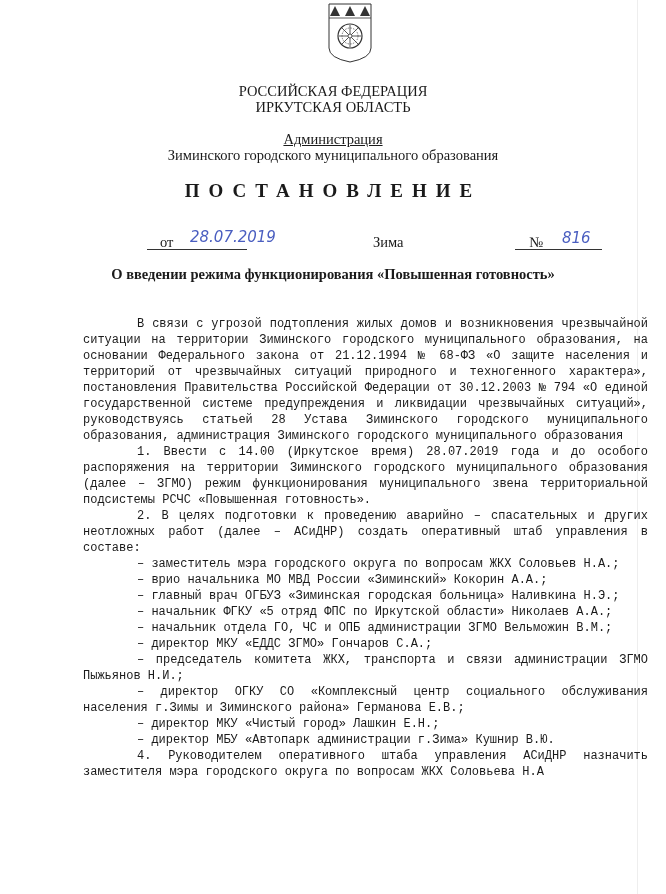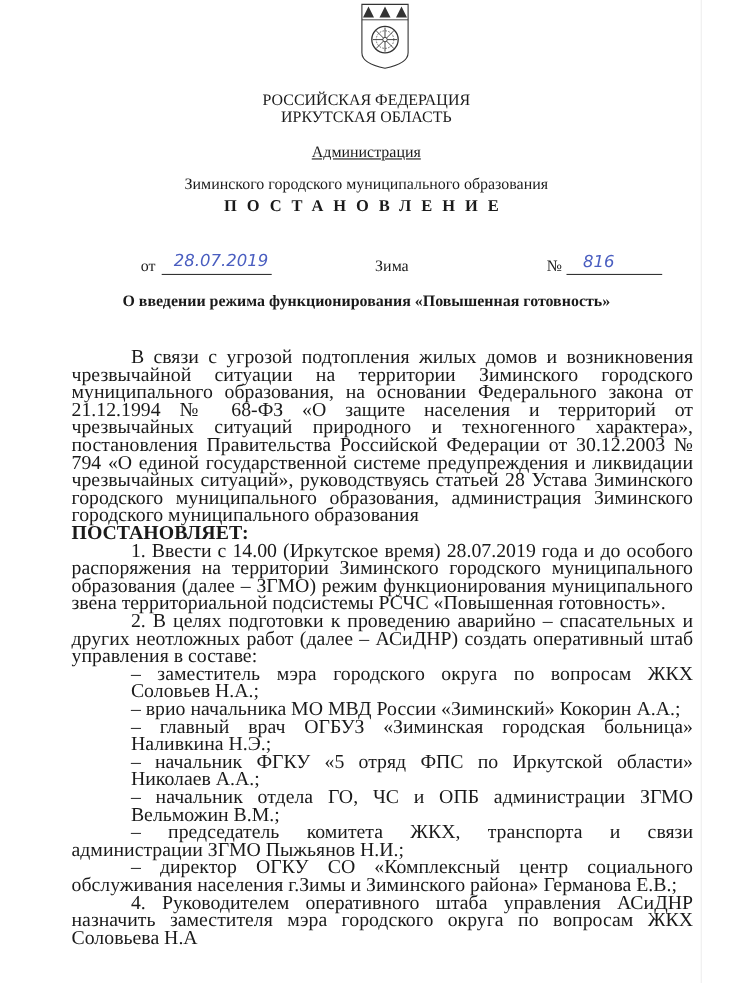--- a/index.html
+++ b/index.html
@@ -2,26 +2,26 @@
 <html><head>
 <meta charset="utf-8">
 <style>
   html, body { margin: 0; padding: 0; background: #ffffff; }
   body { width: 666px; height: 894px; position: relative; overflow: hidden;
          font-family: "Liberation Serif", "DejaVu Serif", serif; color: #1a1a1a; }
   .scanline { position: absolute; left: 637px; top: 0; width: 1px; height: 894px; background: #eeeeee; }
   .emblem { position: absolute; left: 327px; top: 2px; width: 46px; height: 64px; }
   .center { position: absolute; left: 0; width: 666px; text-align: center; }
   .hdr { font-size: 14.5px; line-height: 16px; }
-  .title { font-size: 15px; font-weight: bold; letter-spacing: 9px; }
-  .row { position: absolute; top: 234px; font-size: 14.5px; }
+  .title { font-size: 19px; font-weight: bold; letter-spacing: 9px; }
+  .row { position: absolute; top: 234px; font-size: 14.5px; margin-left: 32px; }
   .hand { font-family: "DejaVu Sans", sans-serif; font-style: italic; color: #4a5ec0; font-size: 15px; }
   .uline { position: absolute; height: 1px; background: #333; }
   .subject { font-weight: bold; font-size: 14.5px; }
-  .body { position: absolute; left: 65px; top: 316px; width: 565px; font-size: 18px; line-height: 16px; }
+  .body { position: absolute; left: 83px; top: 316px; width: 565px; font-size: 12px; line-height: 16px; font-family: Liberation Mono, monospace; }
   .body p { margin: 0; text-align: justify; }
   .ind { text-indent: 54px; }
   .item { padding-left: 54px; }
   .pzh { font-weight: bold; }
 </style>
 </head>
 <body>
 
 <div class="scanline"></div>
 
@@ -38,39 +38,41 @@
       <line x1="12" y1="34" x2="34" y2="34"></line>
     <line x1="15" y1="26" x2="31" y2="42"></line>
       <line x1="31" y1="26" x2="15" y2="42"></line>
   </g>
   <circle cx="23" cy="34" r="2" fill="#fff" stroke="#333" stroke-width="0.8"></circle>
 </svg>
 
 <div class="center hdr" style="top:83px;">РОССИЙСКАЯ ФЕДЕРАЦИЯ</div>
 <div class="center hdr" style="top:99px;">ИРКУТСКАЯ ОБЛАСТЬ</div>
 <div class="center hdr" style="top:131px;text-decoration:underline;">Администрация</div>
-<div class="center hdr" style="top:160px;">Зиминского городского муниципального образования</div>
+<div class="center hdr" style="top:147px;">Зиминского городского муниципального образования</div>
 <div class="center title" style="top:180px;">ПОСТАНОВЛЕНИЕ</div>
 
 <span class="row" style="left:128px;">от</span>
 <span class="row hand" style="left:158px; top:228px;font-style:italic;">28.07.2019</span>
 <div class="uline" style="left:147px; top:249px; width:100px;"></div>
 <span class="row" style="left:341px;">Зима</span>
 <span class="row" style="left:497px;">№</span>
 <span class="row hand" style="left:530px; top:229px;">816</span>
 <div class="uline" style="left:515px; top:249px; width:87px;"></div>
 
 <div class="center subject" style="top:266px;">О введении режима функционирования «Повышенная готовность»</div>
 
 <div class="body">
   <p class="ind">В связи с угрозой подтопления жилых домов и возникновения чрезвычайной ситуации на территории Зиминского городского муниципального образования, на основании Федерального закона от 21.12.1994 № 68-ФЗ «О защите населения и территорий от чрезвычайных ситуаций природного и техногенного характера», постановления Правительства Российской Федерации от 30.12.2003 № 794 «О единой государственной системе предупреждения и ликвидации чрезвычайных ситуаций», руководствуясь статьей 28 Устава Зиминского городского муниципального образования, администрация Зиминского городского муниципального образования</p>
-  <p class="pzh">ПОСТАНОВЛЯЕТ:</p>
   <p class="ind">1. Ввести с 14.00 (Иркутское время) 28.07.2019 года и до особого распоряжения на территории Зиминского городского муниципального образования (далее – ЗГМО) режим функционирования муниципального звена территориальной подсистемы РСЧС «Повышенная готовность».</p>
   <p class="ind">2. В целях подготовки к проведению аварийно – спасательных и других неотложных работ (далее – АСиДНР) создать оперативный штаб управления в составе:</p>
   <p class="item">– заместитель мэра городского округа по вопросам ЖКХ Соловьев Н.А.;</p>
   <p class="item">– врио начальника МО МВД России «Зиминский» Кокорин А.А.;</p>
   <p class="item">– главный врач ОГБУЗ «Зиминская городская больница» Наливкина Н.Э.;</p>
   <p class="item">– начальник ФГКУ «5 отряд ФПС по Иркутской области» Николаев А.А.;</p>
   <p class="item">– начальник отдела ГО, ЧС и ОПБ администрации ЗГМО Вельможин В.М.;</p>
+  <p class="item">– директор МКУ «ЕДДС ЗГМО» Гончаров С.А.;</p>
   <p class="ind">– председатель комитета ЖКХ, транспорта и связи администрации ЗГМО Пыжьянов Н.И.;</p>
   <p class="ind">– директор ОГКУ СО «Комплексный центр социального обслуживания населения г.Зимы и Зиминского района» Германова Е.В.;</p>
+  <p class="item">– директор МКУ «Чистый город» Лашкин Е.Н.;</p>
+  <p class="item">– директор МБУ «Автопарк администрации г.Зима» Кушнир В.Ю.</p>
   <p class="ind">4. Руководителем оперативного штаба управления АСиДНР назначить заместителя мэра городского округа по вопросам ЖКХ Соловьева Н.А</p>
 </div>
 
 </body></html>

